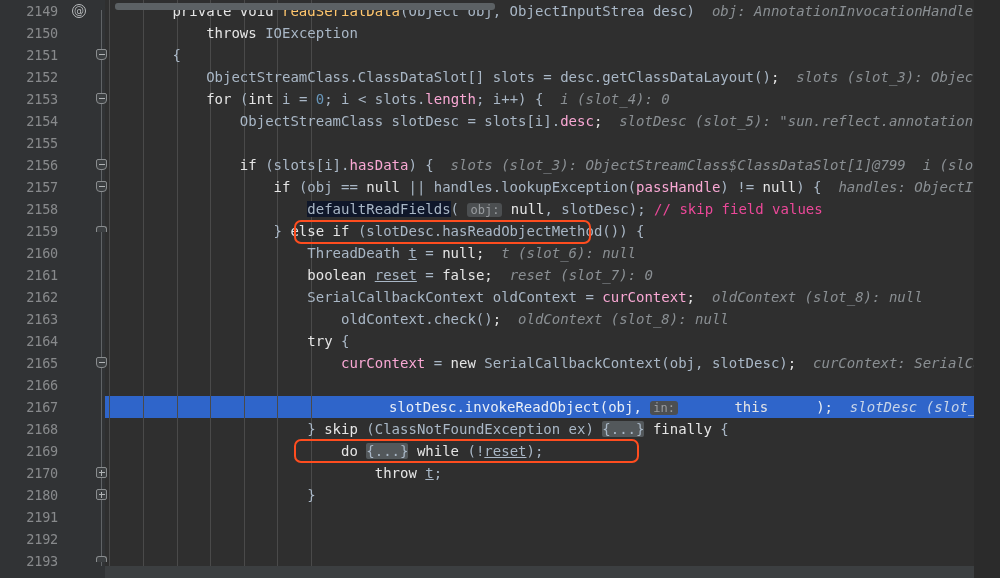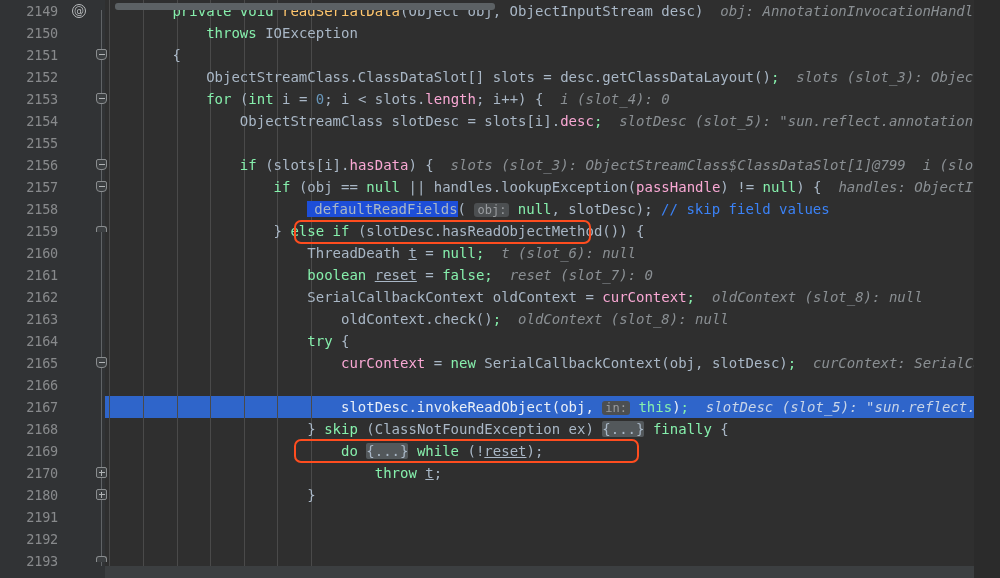--- a/index.html
+++ b/index.html
@@ -127,51 +127,51 @@
     width: 895px; height: 566px;
     z-index: 1;
     pointer-events: none;
   }
   .guide {
     position: absolute;
     width: 1px;
     background: #4a4a4a;
   }
   
-  .kw   { color: #86efac; }
+  .kw   { color: #e5e5e5; }
   .meth { color: #ffc66d; }
   .fld  { color: #f9a8d4; }
   .num  { color: #6897bb; }
-  .cmt  { color: #3b82f6; }
+  .cmt  { color: #ec4899; }
   .plain{ color: #a9b7c6; }
   .hint {
     color: #8a8f93;
     font-style: italic;
     font-family: "DejaVu Sans Mono", monospace;
   }
   .row.selected .hint { color: #c7d4e8; }
   .row.selected .plain,
-  .row.selected .fld { color: #e8eef7; }
+  .row.selected .fld { color: #e8eef7; padding-left: 48px; }
   
   .phint {
     background: #4c4f51;
     color: #9a9da0;
     border-radius: 3px;
     padding: 0 3px;
     font-size: 12px;
     font-style: normal;
   }
   
   .fold {
     background: #53585b;
     color: #a9b7c6;
     border-radius: 2px;
   }
   
-  .greenbg { background: #1d4ed8; padding-left: 7px; }
+  .greenbg { background: #0f172a; }
   
   .redbox {
     position: absolute;
     border: 2px solid #ff4d1f;
     border-radius: 7px;
     z-index: 9;
     pointer-events: none;
     box-sizing: border-box;
   }
   
@@ -322,21 +322,21 @@
     <div class="guides" id="guides">
         <div class="guide" style="left: 4.4px; top: 0px; height: 572px;"></div>
         <div class="guide" style="left: 38px; top: 0px; height: 572px;"></div>
         <div class="guide" style="left: 71.6px; top: 0px; height: 572px;"></div>
         <div class="guide" style="left: 105.2px; top: 0px; height: 572px;"></div>
         <div class="guide" style="left: 138.8px; top: 0px; height: 572px;"></div>
         <div class="guide" style="left: 172.4px; top: 0px; height: 572px;"></div>
         <div class="guide" style="left: 206px; top: 0px; height: 572px;"></div>
       </div>
     <div id="rows">
-        <div class="row"><span class="txt"><span class="plain">        </span><span class="kw">private void </span><span class="meth">readSerialData</span><span class="plain">(Object obj, ObjectInputStream desc)</span><span class="hint">  obj: AnnotationInvocationHandler@784  d</span></span></div>
+        <div class="row"><span class="txt"><span class="plain">        </span><span class="kw">private void </span><span class="meth">readSerialData</span><span class="plain">(Object obj, ObjectInputStrea desc)</span><span class="hint">  obj: AnnotationInvocationHandler@784  d</span></span></div>
         <div class="row"><span class="txt"><span class="plain">            </span><span class="kw">throws </span><span class="plain">IOException</span></span></div>
         <div class="row"><span class="txt"><span class="plain">        {</span></span></div>
         <div class="row"><span class="txt"><span class="plain">            ObjectStreamClass.ClassDataSlot[] slots = desc.getClassDataLayout()</span><span class="kw">;</span><span class="hint">  slots (slot_3): ObjectStreamCl</span></span></div>
         <div class="row"><span class="txt"><span class="plain">            </span><span class="kw">for </span><span class="plain">(</span><span class="kw">int </span><span class="plain">i = </span><span class="num">0</span><span class="plain">; i &lt; slots.</span><span class="fld">length</span><span class="plain">; i++) {</span><span class="hint">  i (slot_4): 0</span></span></div>
         <div class="row"><span class="txt"><span class="plain">                ObjectStreamClass slotDesc = slots[i].</span><span class="fld">desc</span><span class="kw">;</span><span class="hint">  slotDesc (slot_5): "sun.reflect.annotation.Annotati</span></span></div>
         <div class="row"><span class="txt"></span></div>
         <div class="row"><span class="txt"><span class="plain">                </span><span class="kw">if </span><span class="plain">(slots[i].</span><span class="fld">hasData</span><span class="plain">) {</span><span class="hint">  slots (slot_3): ObjectStreamClass$ClassDataSlot[1]@799  i (slot_4): 0</span></span></div>
         <div class="row"><span class="txt"><span class="plain">                    </span><span class="kw">if </span><span class="plain">(obj == </span><span class="kw">null </span><span class="plain">|| handles.</span><span class="plain">lookupException</span><span class="plain">(</span><span class="fld">passHandle</span><span class="plain">) != </span><span class="kw">null</span><span class="plain">) {</span><span class="hint">  handles: ObjectInputStrea</span></span></div>
         <div class="row"><span class="txt"><span class="plain">                        </span><span class="greenbg plain">defaultReadFields</span><span class="plain">( </span><span class="phint">obj:</span><span class="plain"> </span><span class="kw">null</span><span class="plain">, slotDesc); </span><span class="cmt">// skip field values</span></span></div>
         <div class="row"><span class="txt"><span class="plain">                    } </span><span class="kw">else if </span><span class="plain">(slotDesc.hasReadObjectMethod()) {</span></span></div>

